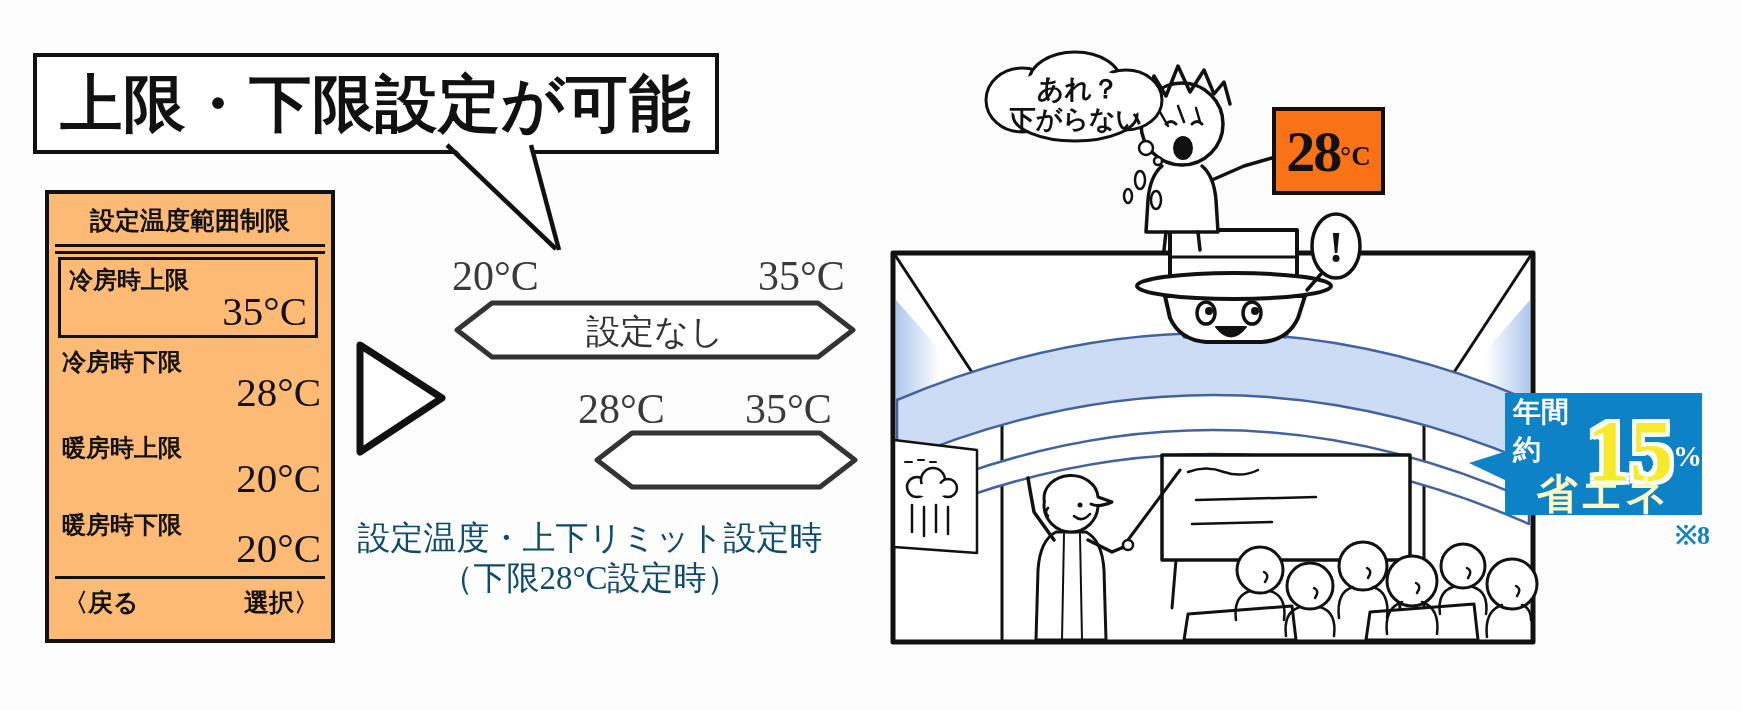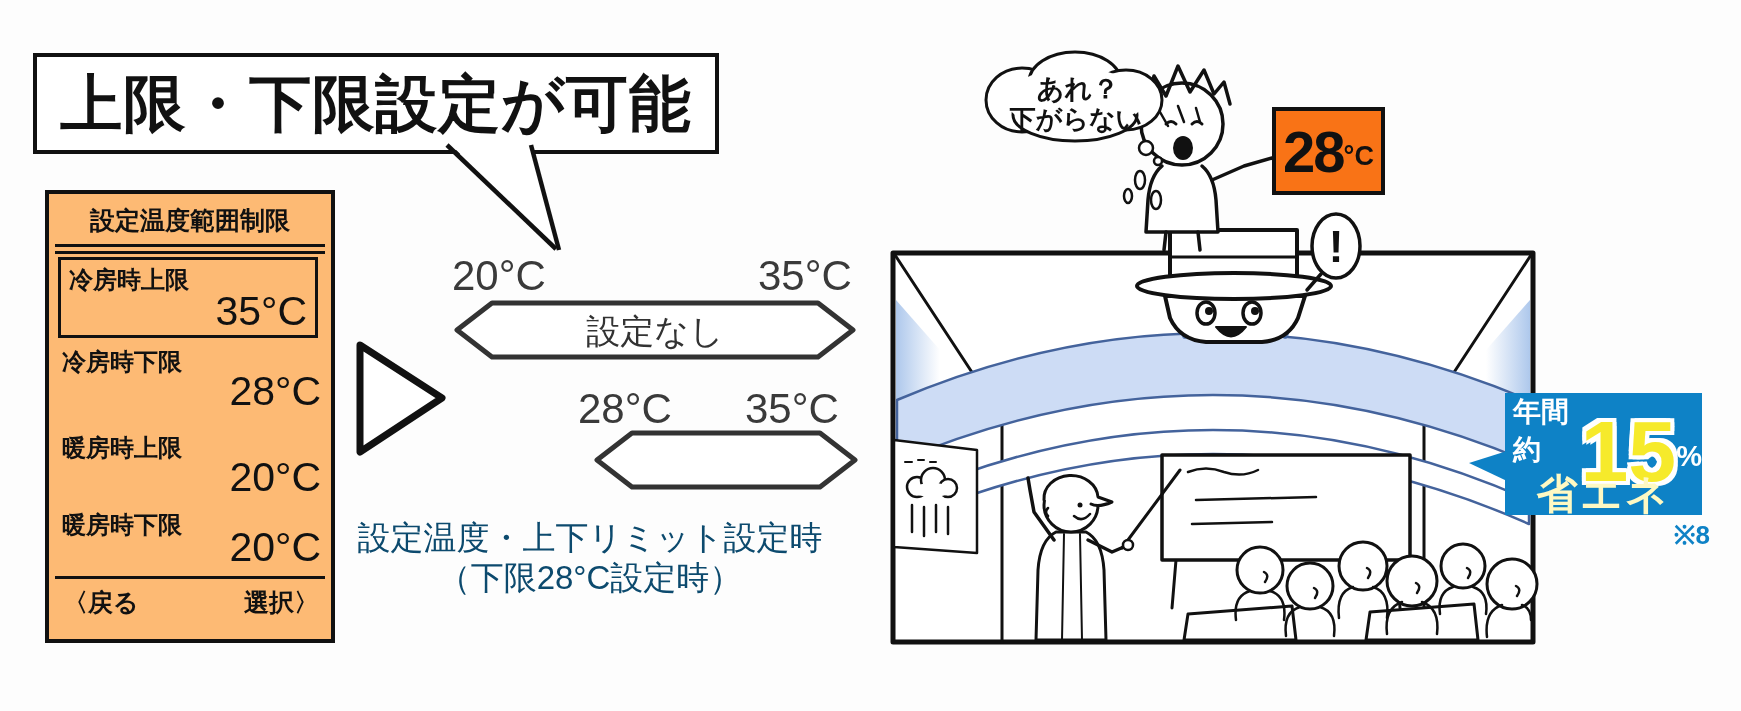--- a/index.html
+++ b/index.html
@@ -1,17 +1,17 @@
 <!DOCTYPE html>
 <html><head>
 <meta charset="utf-8">
 <style>
   html,body{margin:0;padding:0;background:#fff;}
   .stage{position:relative;width:1741px;height:711px;background:#fdfdfd;overflow:hidden;
-         font-family:Liberation Sans, sans-serif;color:#111;}
+         font-family:Liberation Serif, serif;color:#111;}
   .abs{position:absolute;}
 
   
   .title-box{left:33px;top:53px;width:678px;height:93px;border:4px solid #111;background:#fff;
              display:flex;align-items:center;justify-content:center;z-index:1;}
   .title-box span{font-size:62px;font-weight:900;letter-spacing:1px;white-space:nowrap;}
 
   
   svg.overlay{left:0;top:0;width:1741px;height:711px;z-index:2;pointer-events:none;}
 

